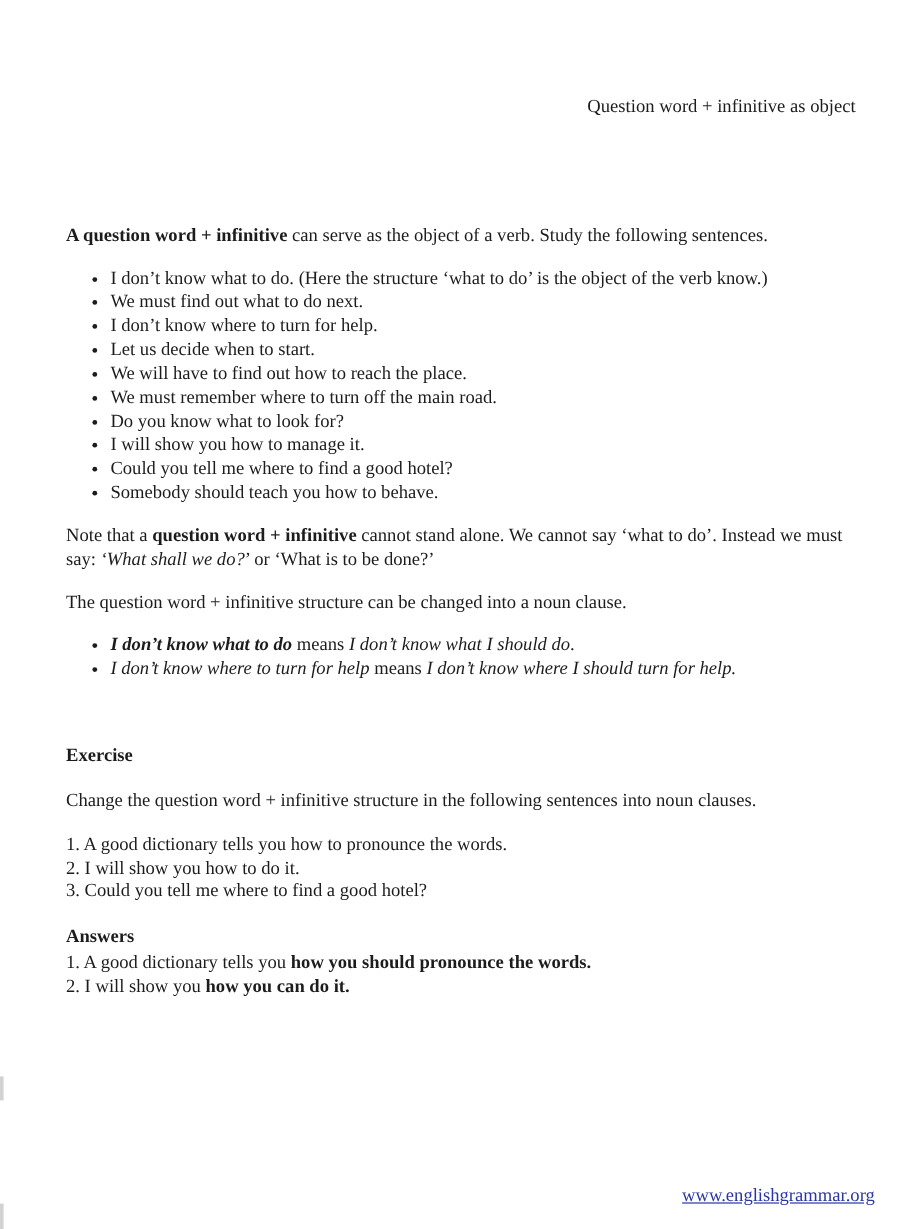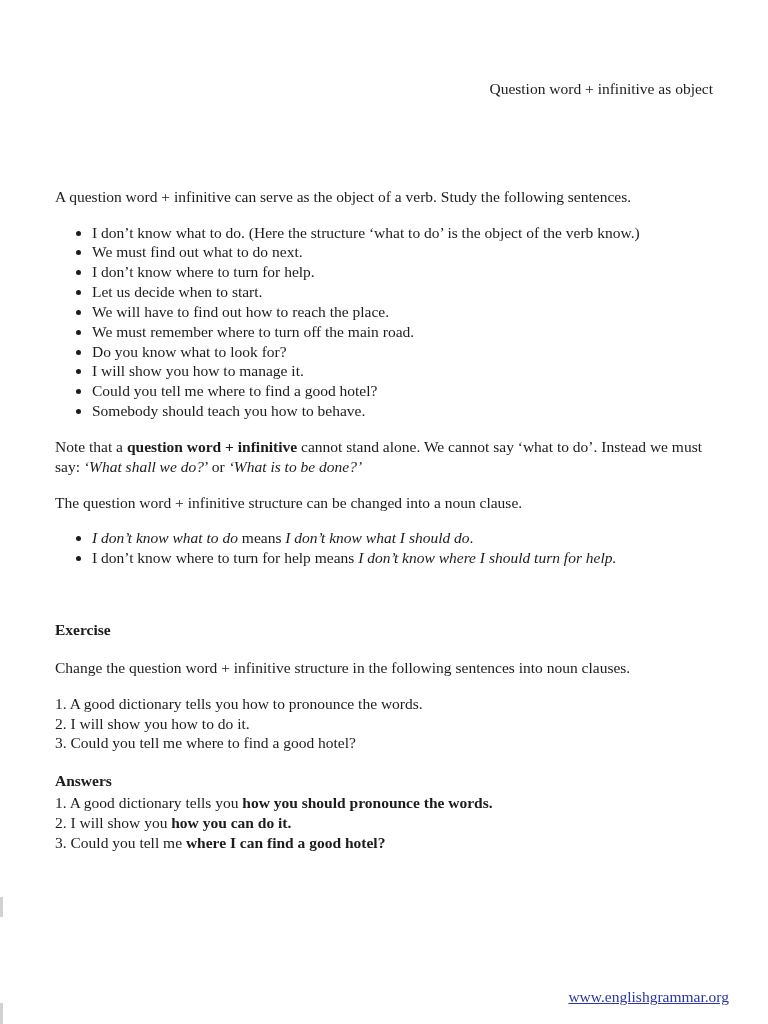--- a/index.html
+++ b/index.html
@@ -58,60 +58,59 @@
   .tick-1 { top:882px; height:20px; }
   .tick-2 { top:988px; height:22px; }
 </style>
 </head>
 <body>
 
 <div class="page">
 
   <div class="header-title">Question word + infinitive as object</div>
 
-  <p class="para"><span style="font-weight: normal;">A question word + infinitive</span><span> can serve as the object of a verb. Study the following sentences.</span></p>
+  <p class="para"><span style="font-weight: bold;">A question word + infinitive</span><span> can serve as the object of a verb. Study the following sentences.</span></p>
 
   <ul class="bullets">
     <li>I don’t know what to do. (Here the structure ‘what to do’ is the object of the verb know.)</li>
     <li>We must find out what to do next.</li>
     <li>I don’t know where to turn for help.</li>
     <li>Let us decide when to start.</li>
     <li>We will have to find out how to reach the place.</li>
     <li>We must remember where to turn off the main road.</li>
     <li>Do you know what to look for?</li>
     <li>I will show you how to manage it.</li>
     <li>Could you tell me where to find a good hotel?</li>
     <li>Somebody should teach you how to behave.</li>
   </ul>
 
-  <p class="para"><span>Note that a </span><span style="font-weight: bold;">question word + infinitive</span><span> cannot stand alone. We cannot say ‘what to do’. Instead we must say: </span><span style="font-style: italic;">‘What shall we do?</span><span>’ or </span><span style="font-style: italic; text-align: center;">‘What is to be done?’</span></p>
+  <p class="para"><span>Note that a </span><span style="font-weight: bold;">question word + infinitive</span><span> cannot stand alone. We cannot say ‘what to do’. Instead we must say: </span><span style="font-style: italic;">‘What shall we do?</span><span>’ or </span><span style=" text-align: center;">‘What is to be done?’</span></p>
 
   <p class="para">The question word + infinitive structure can be changed into a noun clause.</p>
 
   <ul class="bullets">
-    <li><span style="font-style: italic;">I don’t know what to do</span><span> means </span><span style="font-style: italic;">I don’t know what I should do</span><span>.</span></li>
-    <li><span style="">I don’t know where to turn for help</span><span> means </span><span style="font-style: italic; text-align: right;">I don’t know where I should turn for help.</span></li>
+    <li><span style="font-style: italic; font-weight: bold;">I don’t know what to do</span><span> means </span><span style="font-style: italic;">I don’t know what I should do</span><span>.</span></li>
+    <li><span style="font-style: italic;">I don’t know where to turn for help</span><span> means </span><span style="font-style: italic; text-align: right;">I don’t know where I should turn for help.</span></li>
   </ul>
 
   <h3 class="heading spaced-top">Exercise</h3>
 
   <p class="para">Change the question word + infinitive structure in the following sentences into noun clauses.</p>
 
   <div class="plain-list">
     <div>1. A good dictionary tells you how to pronounce the words.</div>
     <div>2. I will show you how to do it.</div>
     <div>3. Could you tell me where to find a good hotel?</div>
   </div>
 
   <h3 class="heading" style="margin-bottom:2px;">Answers</h3>
 
   <div class="plain-list">
     <div><span>1. A good dictionary tells you </span><span style="font-weight: bold;">how you should pronounce the words.</span></div>
     <div><span>2. I will show you </span><span style="font-weight: bold;">how you can do it.</span></div>
-    <div><span>3. Could you tell me </span><span style="font-weight: bold;">where I can find a good hotel?</span></div>
   </div>
 
   <a class="footer-link" href="#">www.englishgrammar.org</a>
 
   <div class="artifact gray-tick tick-1"></div>
   <div class="artifact gray-tick tick-2"></div>
   <div class="artifact blue-bar"></div>
 
 </div>
 

